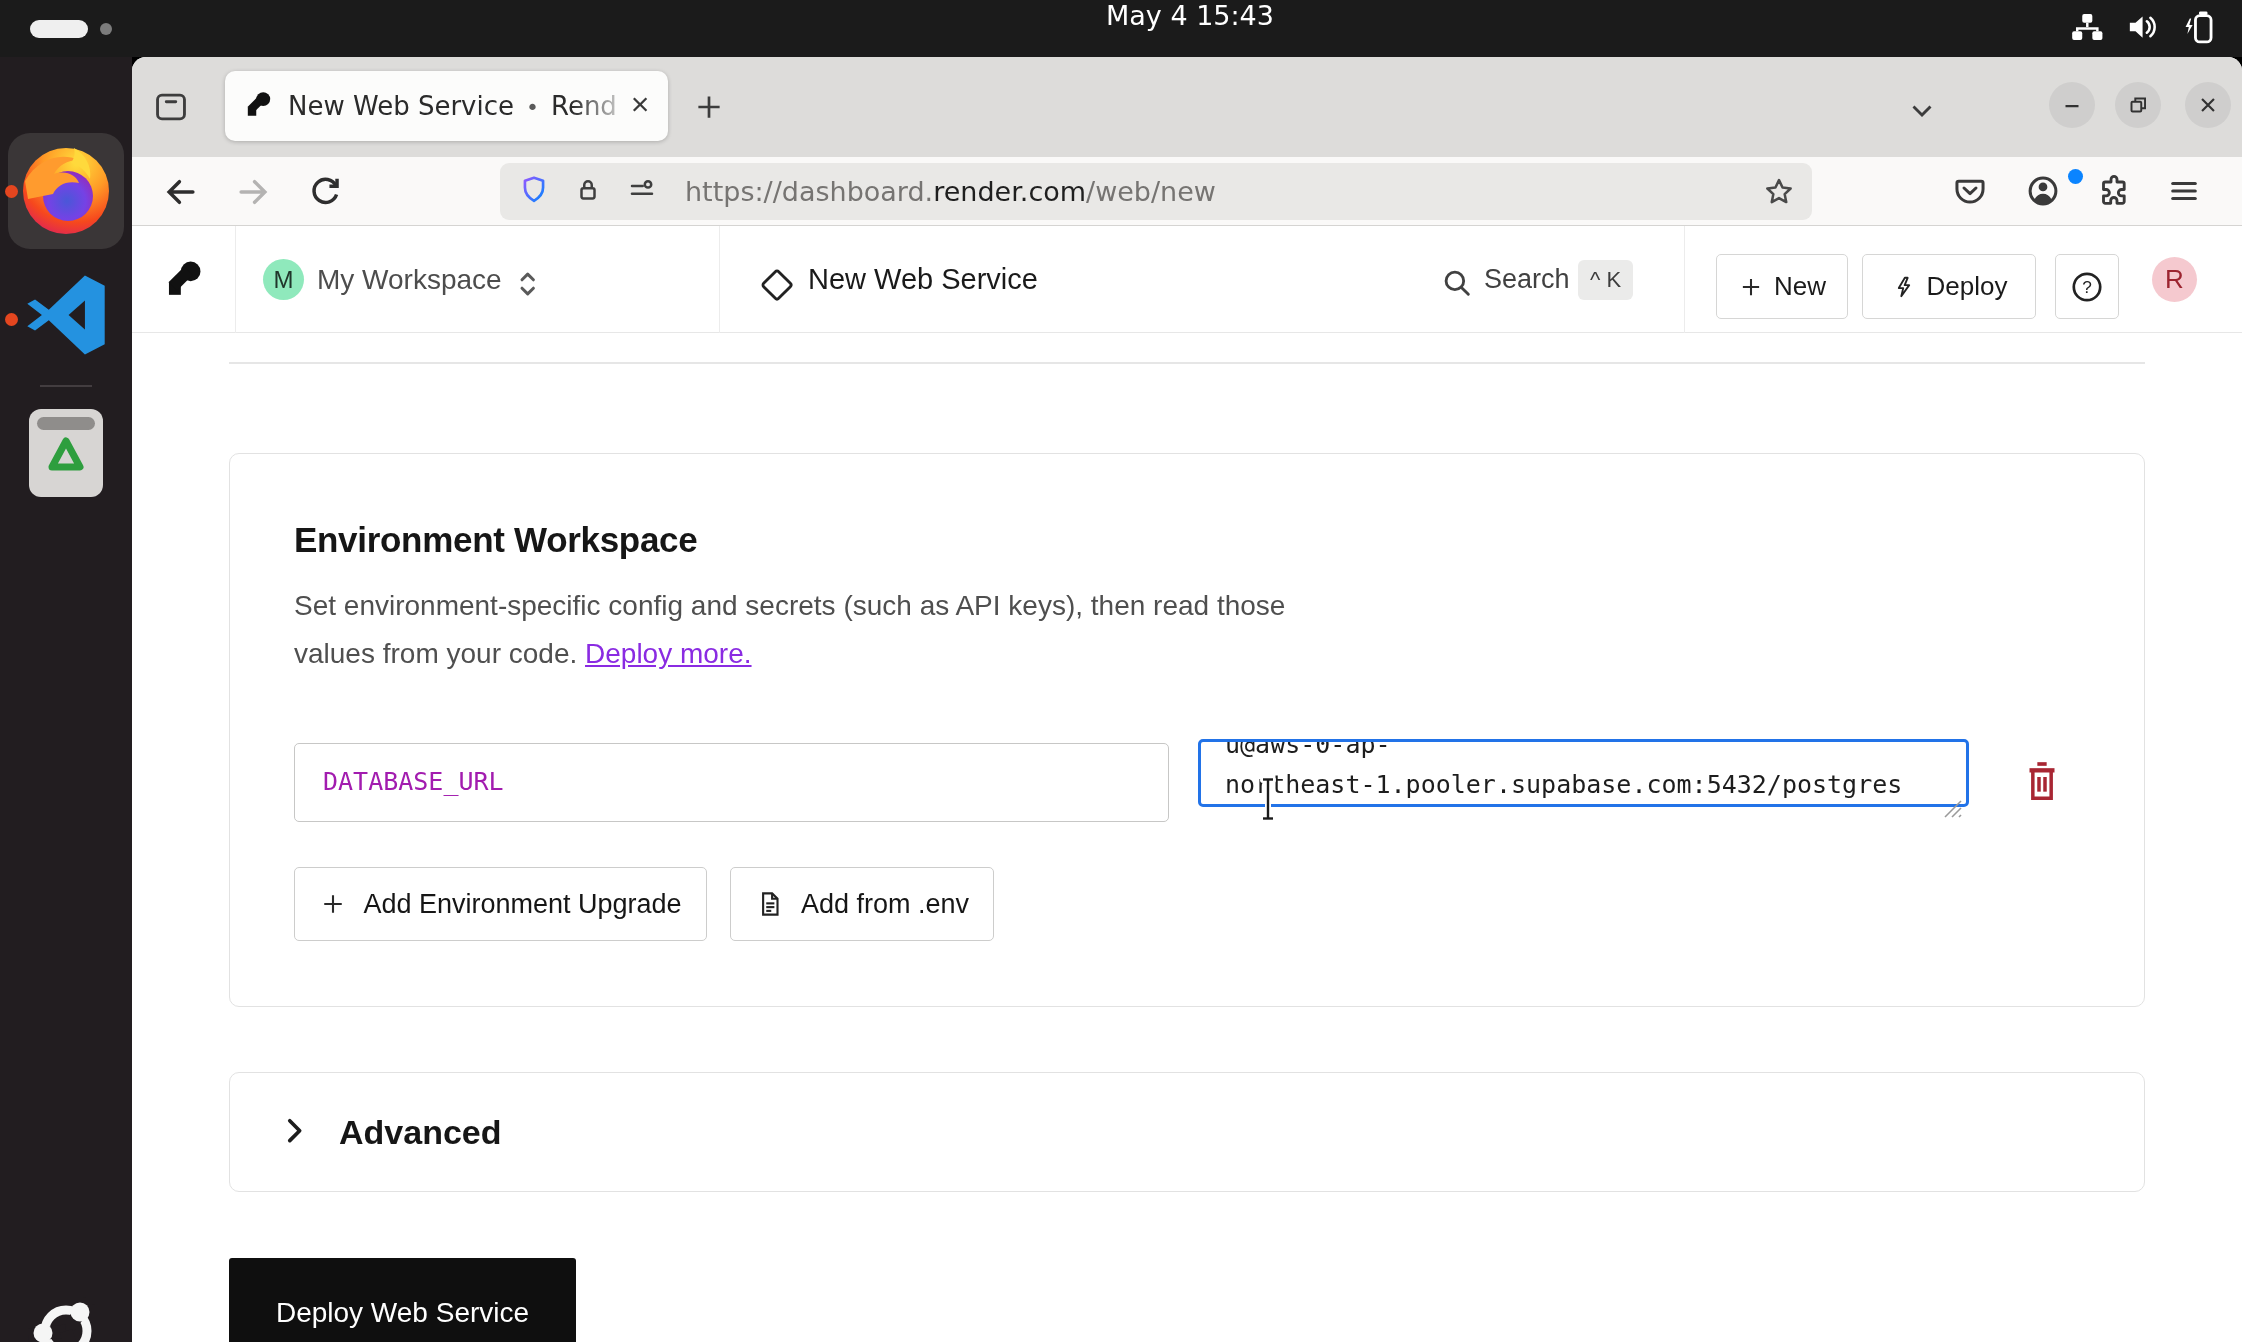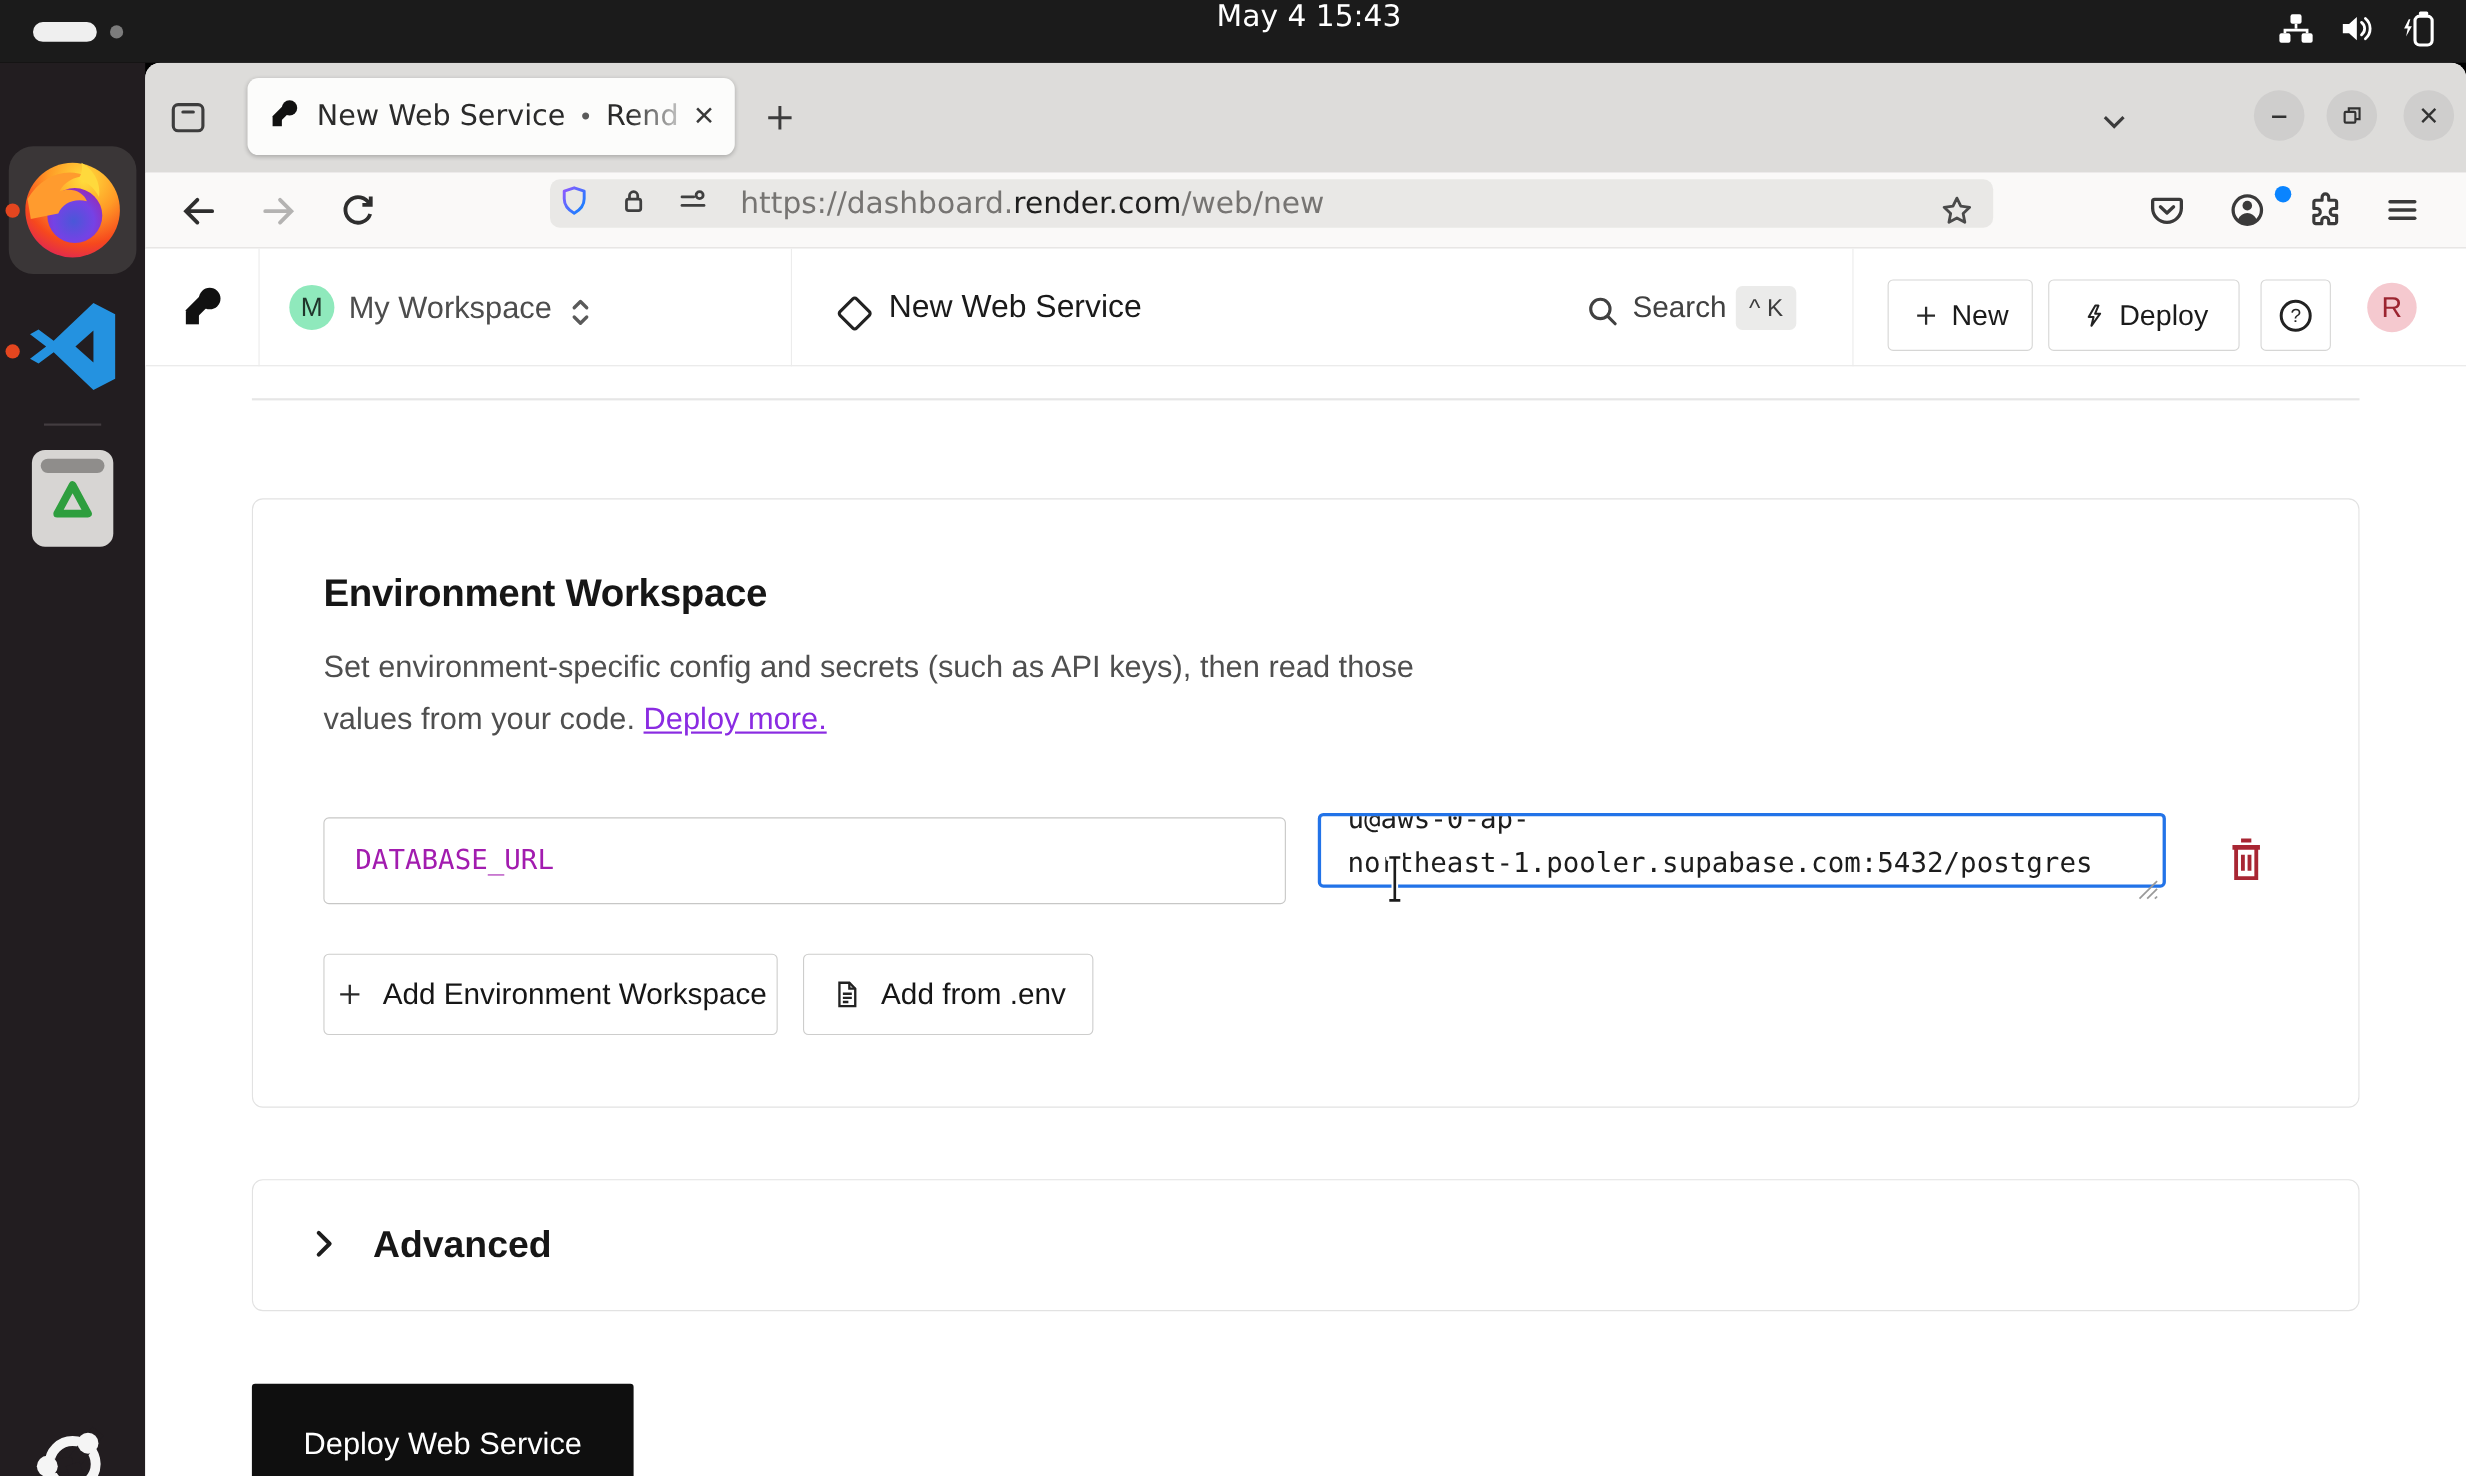--- a/index.html
+++ b/index.html
@@ -35,22 +35,22 @@
            background:linear-gradient(to right,rgba(252,252,251,0),#fcfcfb)}
   .tabsep{color:#5a5a5a;margin:0 12px;font-size:22px}
   .tabclose{position:absolute;right:10px;top:0;height:70px;line-height:66px;width:36px;text-align:center;
             font-size:32px;color:#3a3a3a}
   .newtab{left:560px;top:33px}
   .tlchev{left:1773px;top:36px}
   .wb{top:25px;width:46px;height:46px;border-radius:50%;background:#cfcecd;display:flex;
       align-items:center;justify-content:center}
   .navbar{position:absolute;left:0;top:100px;width:2110px;height:69px;background:#faf9f8;border-bottom:1px solid #d5d4d2}
   .navic{top:16px}
-  .urlbar{left:368px;top:6px;width:1312px;height:44px;border-radius:9px;background:#e9e8e6;
-          display:flex;align-items:center;padding-left:6px;gap:23px}
+  .urlbar{left:368px;top:6px;width:1312px;height:57px;border-radius:9px;background:#e9e8e6;
+          display:flex;align-items:center;padding-left:18px;gap:23px}
   .urltext{font:27px "DejaVu Sans",sans-serif;color:#767472;white-space:nowrap;margin-left:4px}
   .urldomain{color:#1f1f1f}
   .accdot{position:absolute;left:1936px;top:12px;width:15px;height:15px;border-radius:50%;background:var(--notification_blue,#0a84ff)}
   
   .page{position:absolute;left:0;top:169px;width:2110px;height:1116px;background:#fff;overflow:hidden}
   .apphead{position:absolute;left:0;top:0;width:2110px;height:107px;border-bottom:1px solid #e7e7e7;background:#fff}
   .vdiv{top:0;width:1px;height:107px;background:#ececec}
   .mavatar{left:131px;top:33px;width:41px;height:41px;border-radius:50%;background:var(--workspace_avatar_green,#8fe9bc);
            display:flex;align-items:center;justify-content:center;font-size:24px;font-weight:500;color:#20362b}
   .wsname{left:185px;top:0;height:107px;line-height:107px;font-size:28px;color:#4d4d4d}
@@ -398,21 +398,21 @@
               <line x1="4.5" y1="6" x2="19.5" y2="6" stroke-width="2.6"></line>
               <path d="M6.5 6V22.8H17.5V6" stroke-width="2.1"></path>
               <line x1="10.2" y1="10" x2="10.2" y2="18.8" stroke-width="2.1"></line>
               <line x1="13.8" y1="10" x2="13.8" y2="18.8" stroke-width="2.1"></line>
             </svg>
         </button>
         <button class="ab addbtn" style="left:64px;width:413px">
           <svg width="28" height="28" viewBox="0 0 24 24" stroke="#2a2a2a" stroke-width="1.8" fill="none">
               <path d="M12 4.5v15M4.5 12h15"></path>
             </svg>
-          <span>Add Environment Workspace</span>
+          <span>Add Environment Upgrade</span>
         </button>
         <button class="ab addbtn" style="left:500px;width:264px">
           <svg width="30" height="30" viewBox="0 0 24 24" fill="none" stroke="#222" stroke-width="1.7">
               <path d="M6.5 3.5h7.2L18 7.8V20.5H6.5Z"></path>
               <path d="M13.7 3.5v4.3H18"></path>
               <line x1="9" y1="11.5" x2="15.5" y2="11.5"></line>
               <line x1="9" y1="14.5" x2="15.5" y2="14.5"></line>
               <line x1="9" y1="17.5" x2="13" y2="17.5"></line>
             </svg>
           <span>Add from .env</span>

